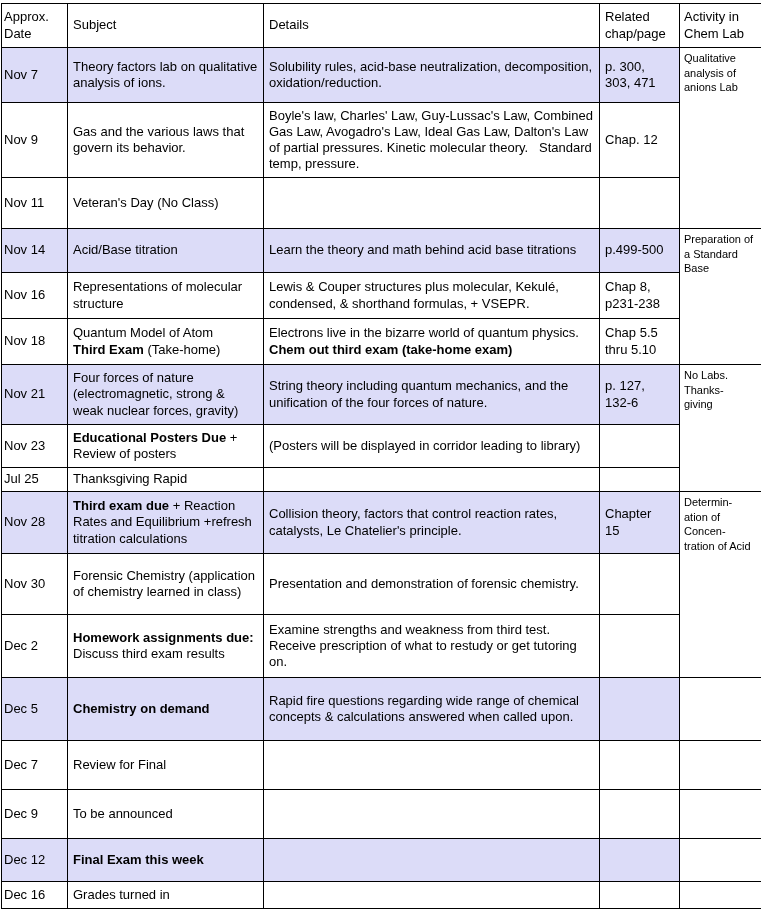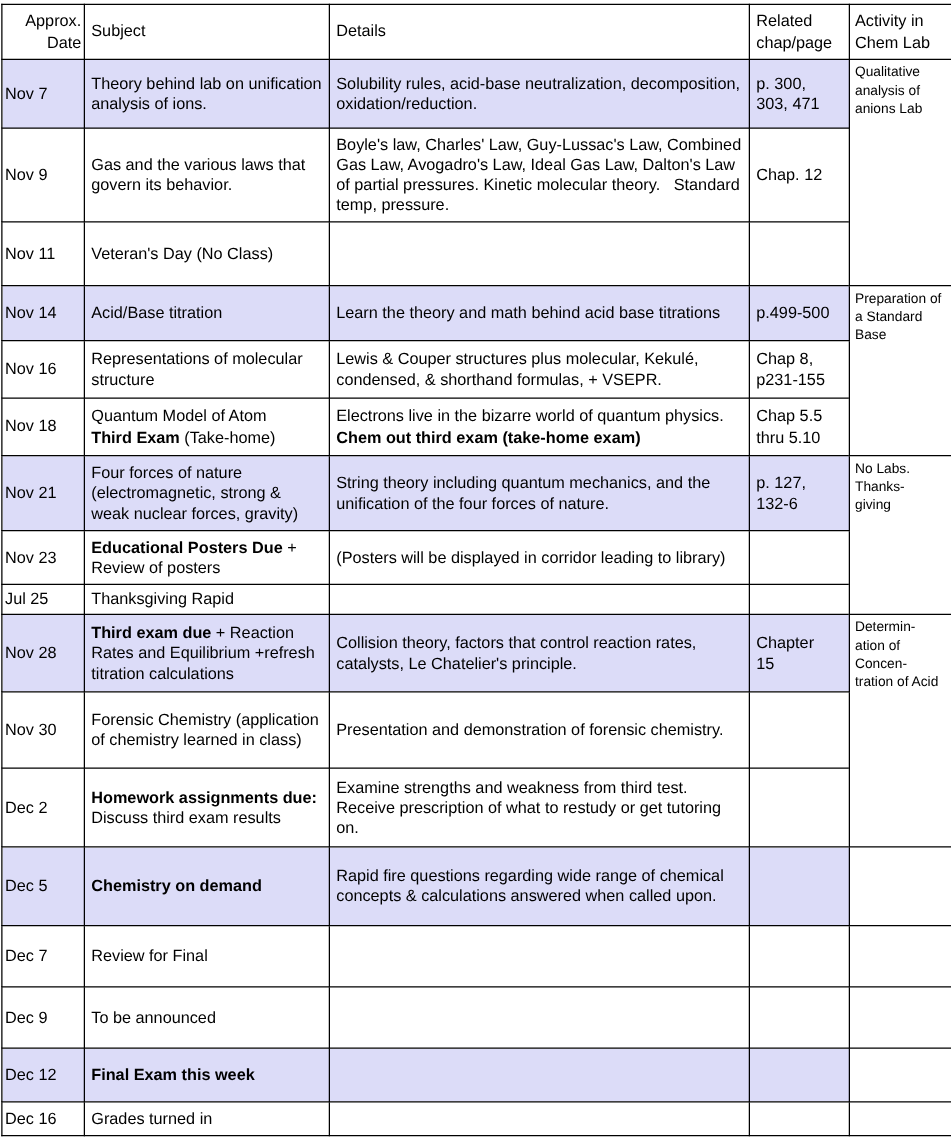--- a/index.html
+++ b/index.html
@@ -30,21 +30,21 @@
   .c-details { white-space: pre-wrap; }
   .c-related { white-space: pre-line; }
   .c-activity {
     font-size: 11px;
     line-height: 1.32;
     vertical-align: top;
     white-space: pre-line;
     padding: 3px 4px;
   }
   tr.hdr td { vertical-align: middle; }
-  tr.hdr .c-date { text-align: right; white-space: pre-line; }
+  tr.hdr .c-date { text-align: left; white-space: pre-line; }
   tr.hdr .c-related { white-space: pre-line; margin-left: 28px; }
   tr.hdr .c-activity { font-size: 13px; line-height: 1.25; vertical-align: middle; white-space: pre-line; }
   tr.hl > td:not(.c-activity) { background: var(--hl); }
   b { font-weight: bold; }
 </style>
 </head>
 <body>
 
 <table class="schedule">
   <colgroup>
@@ -61,21 +61,21 @@
       <td class="c-subject">Subject</td>
       <td class="c-details">Details</td>
       <td class="c-related">Related
 chap/page</td>
       <td class="c-activity">Activity in
 Chem Lab</td>
     </tr>
 
     <tr class="hl" style="height:55px">
       <td class="c-date">Nov 7</td>
-      <td class="c-subject">Theory behind lab on unification analysis of ions.</td>
+      <td class="c-subject">Theory factors lab on qualitative analysis of ions.</td>
       <td class="c-details">Solubility rules, acid-base neutralization, decomposition, oxidation/reduction.</td>
       <td class="c-related">p. 300,
 303, 471</td>
       <td class="c-activity" rowspan="3">Qualitative
 analysis of
 anions Lab</td>
     </tr>
 
     <tr style="height:75px">
       <td class="c-date">Nov 9</td>
@@ -99,21 +99,21 @@
       <td class="c-activity" rowspan="3">Preparation of
 a Standard
 Base</td>
     </tr>
 
     <tr style="height:46px">
       <td class="c-date">Nov 16</td>
       <td class="c-subject">Representations of molecular structure</td>
       <td class="c-details">Lewis &amp; Couper structures plus molecular, Kekulé, condensed, &amp; shorthand formulas, + VSEPR.</td>
       <td class="c-related">Chap 8,
-p231-155</td>
+p231-238</td>
     </tr>
 
     <tr style="height:46px">
       <td class="c-date">Nov 18</td>
       <td class="c-subject"><span>Quantum Model of Atom</span><br><b>Third Exam</b><span> (Take-home)</span></td>
       <td class="c-details"><span>Electrons live in the bizarre world of quantum physics.   </span><b>Chem out third exam (take-home exam)</b></td>
       <td class="c-related">Chap 5.5
 thru 5.10</td>
     </tr>
 

